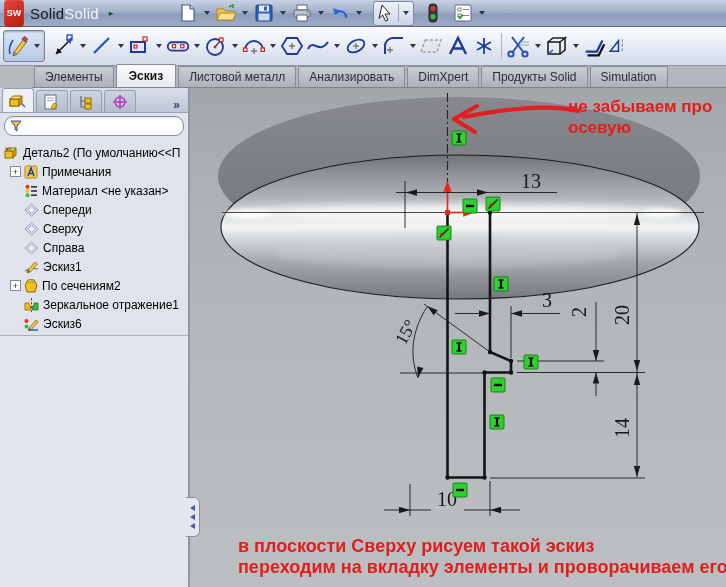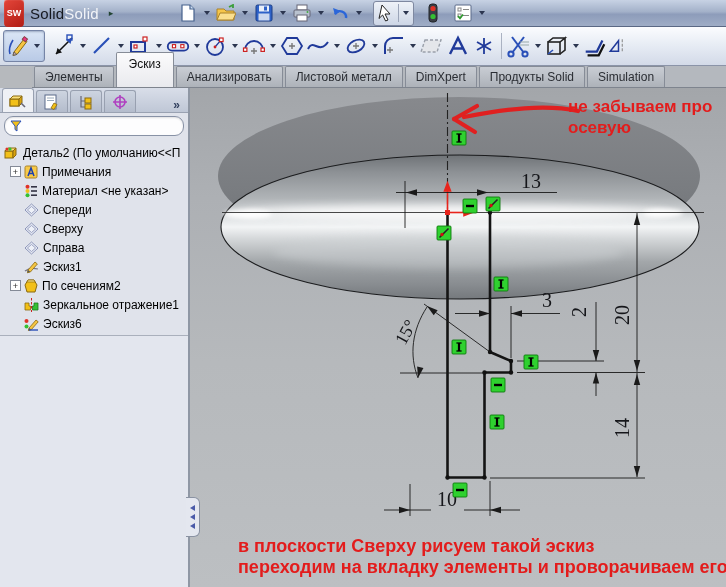--- a/index.html
+++ b/index.html
@@ -31,22 +31,22 @@
   .tool{width:26px;height:28px;display:flex;align-items:center;justify-content:center;flex:0 0 auto;}
   .tool-active{border:1px solid #7584a6;border-radius:3px;background:linear-gradient(#dbe6f6,#b9cae6);
     box-shadow:inset 0 1px 2px rgba(40,60,100,.35);display:flex;align-items:center;height:30px;
     padding:0 1px;margin-left:3px;}
   .tsep{width:1px;height:26px;background:#aab2c2;margin:0 4px;flex:0 0 auto;}
   
   .tabbar{position:absolute;left:0;top:66px;width:726px;height:22px;background:#b4b8be;
     display:flex;align-items:flex-end;border-bottom:1px solid #7e848e;box-sizing:border-box;margin-left:32px;}
   .rtab{font-size:12px;color:#2a2d33;padding:3px 10px 3px;margin-left:2px;border:1px solid #868c97;
     border-bottom:none;background:linear-gradient(#c9cdd4,#adb2b9);border-radius:2px 2px 0 0;white-space:nowrap;}
-  .rtab.active{background:linear-gradient(#fbfbfc,#e9eaee);font-weight:normal;color:#111;
-    padding:4px 12px 16px;}
+  .rtab.active{background:linear-gradient(#fbfbfc,#e9eaee);font-weight:bold;color:#111;
+    padding:4px 12px 4px;}
   
   .leftpanel{position:absolute;left:0;top:88px;width:190px;height:499px;background:#e0e3eb;
     border-right:2px solid #8f97a4;box-sizing:border-box;}
   .pm-tabs{height:24px;background:linear-gradient(#d9dee9,#bfc7d6);display:flex;align-items:flex-end;
     border-bottom:1px solid #9aa2b2;}
   .pm-tab{width:30px;height:21px;display:flex;align-items:center;justify-content:center;
     border:1px solid #98a0b0;border-bottom:none;border-radius:3px 3px 0 0;margin-left:2px;
     background:linear-gradient(#cdd4e0,#b4bccc);}
   .pm-tab.active{background:#eef0f5;height:23px;}
   .pm-exp{margin-left:auto;margin-right:8px;color:#33415f;font-size:12px;font-weight:bold;}
@@ -289,22 +289,22 @@
     <svg width="24" height="24" viewBox="0 0 24 24">
         <path d="M3,19 L14,5 v14 z" fill="none" stroke="#203a9a" stroke-width="2"></path>
         <line x1="19" y1="3" x2="19" y2="21" stroke="#888" stroke-width="1.4" stroke-dasharray="4 2"></line>
       </svg>
   </span>
 </div>
 
 <div class="tabbar">
   <span class="rtab">Элементы</span>
   <span class="rtab active">Эскиз</span>
+  <span class="rtab">Листовой металл</span>
   <span class="rtab">Анализировать</span>
-  <span class="rtab">Листовой металл</span>
   <span class="rtab">DimXpert</span>
   <span class="rtab">Продукты Solid</span>
   <span class="rtab">Simulation</span>
 </div>
 
 <div class="leftpanel">
   <div class="pm-tabs">
     <span class="pm-tab active">
       <svg width="18" height="16" viewBox="0 0 18 16">
           <rect x="1" y="6" width="9" height="7" fill="#f2c javascript018" stroke="#8a6a10"></rect>

